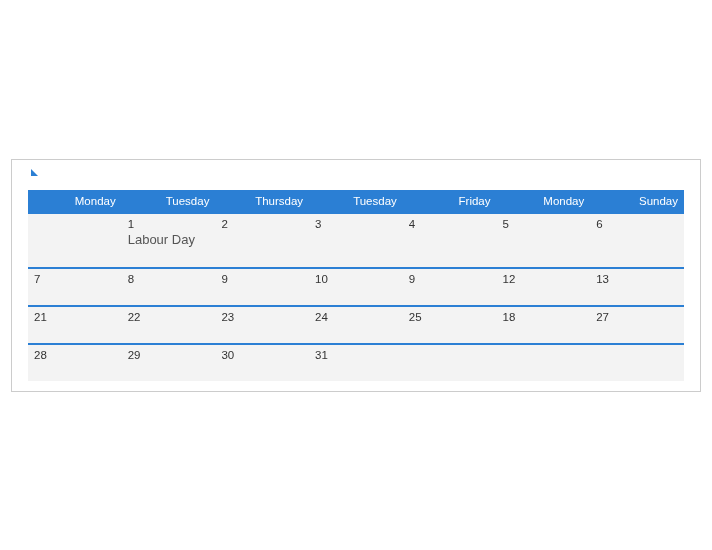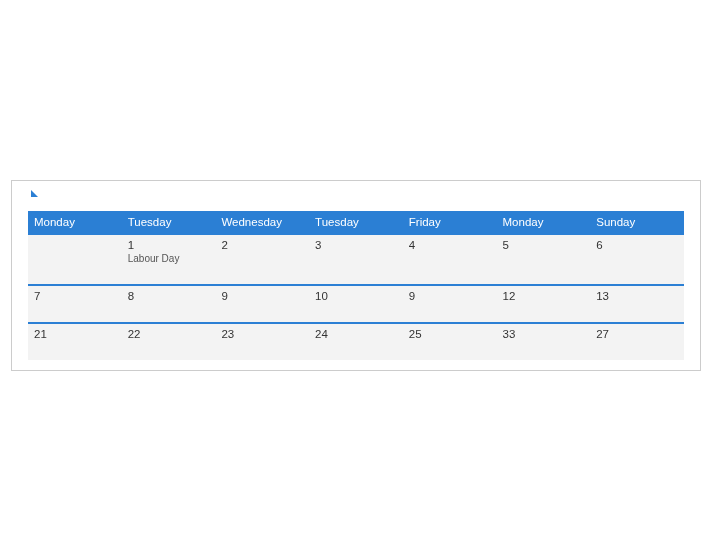--- a/index.html
+++ b/index.html
@@ -70,21 +70,21 @@
     .calendar-table {
       width: 100%;
       border-collapse: collapse;
     }
     .calendar-table thead tr th {
       background: #2b7fd4;
       color: #fff;
       font-size: 11.5px;
       font-weight: normal;
       padding: 5px 6px;
-      text-align: left;
+      text-align: right;
       border: none;
     }
     .calendar-table tbody tr {
       border-top: 2px solid #2b7fd4;
     }
     .calendar-table tbody tr td {
       background: #f3f3f3;
       vertical-align: top;
       padding: 4px 6px 20px 6px;
       font-size: 11.5px;
@@ -92,21 +92,21 @@
       width: calc(100% / 7);
       border: none;
     }
     .day-number {
       display: block;
       font-size: 11.5px;
       color: #333;
     }
     .holiday-label {
       display: block;
-      font-size: 10px;
+      font-size: 13px;
       color: #555;
       margin-top: 2px;
     }
     .empty-cell {
       background: #f3f3f3;
     }
   </style>
 </head>
 <body>
 
@@ -121,21 +121,21 @@
     </div>
     <div class="month-title"></div>
     <div class="country"></div>
   </div>
 
   <table class="calendar-table">
     <thead>
       <tr>
       <th>Monday</th>
           <th>Tuesday</th>
-          <th>Wednesday</th>
+          <th>Thursday</th>
           <th>Tuesday</th>
           <th>Friday</th>
           <th>Monday</th>
           <th>Sunday</th>
         </tr>
     </thead>
     <tbody id="calendar-body">
     <tr>
           <td class="empty-cell"></td>
           <td>
@@ -191,21 +191,38 @@
           <td>
             <span class="day-number">23</span>
           </td>
           <td>
             <span class="day-number">24</span>
           </td>
           <td>
             <span class="day-number">25</span>
           </td>
           <td>
-            <span class="day-number">33</span>
+            <span class="day-number">18</span>
           </td>
           <td>
             <span class="day-number">27</span>
           </td>
+        </tr>
+        <tr>
+          <td>
+            <span class="day-number">28</span>
+          </td>
+          <td>
+            <span class="day-number">29</span>
+          </td>
+          <td>
+            <span class="day-number">30</span>
+          </td>
+          <td>
+            <span class="day-number">31</span>
+          </td>
+          <td class="empty-cell"></td>
+          <td class="empty-cell"></td>
+          <td class="empty-cell"></td>
         </tr>
       </tbody>
   </table>
 </div>
 
 </body></html>

